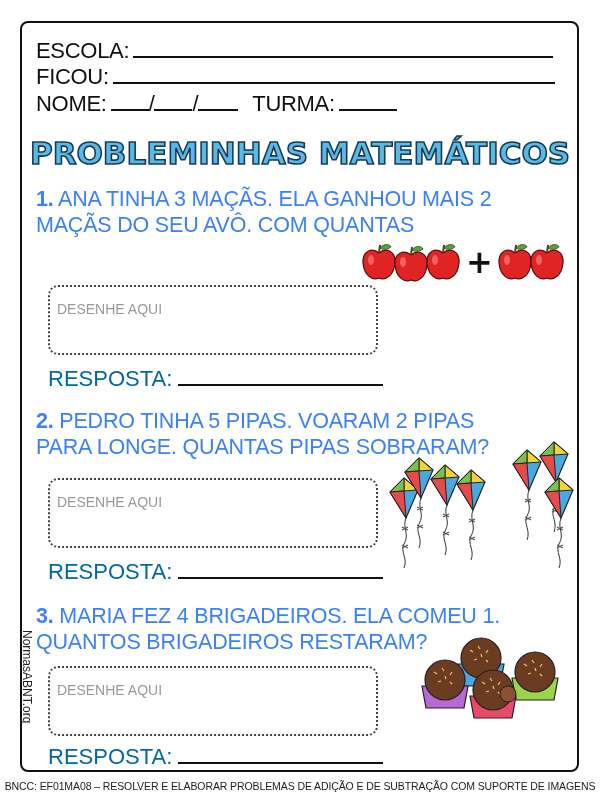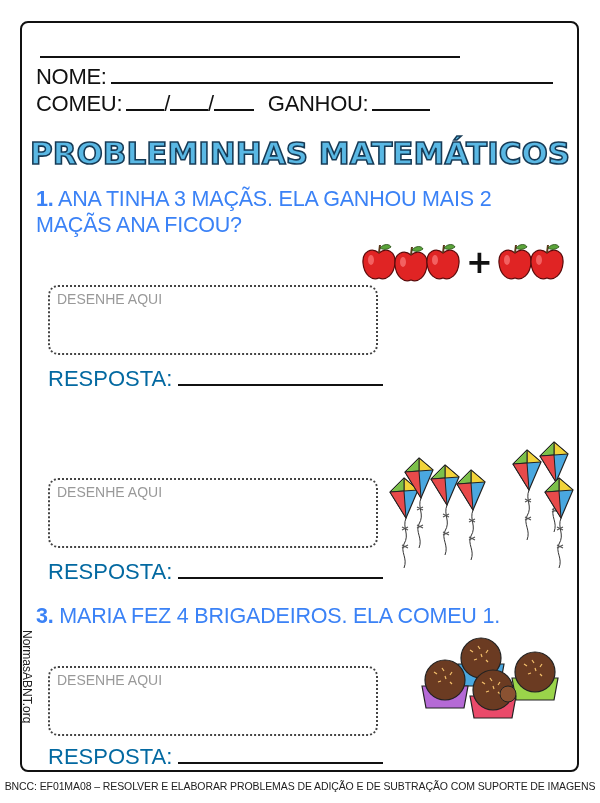--- a/index.html
+++ b/index.html
@@ -4,47 +4,47 @@
 <style>
   html, body { margin:0; padding:0; background:#ffffff; }
   body { width:600px; height:803px; position:relative; overflow:hidden; font-family:"Liberation Sans", sans-serif; color:#111; }
   .frame { position:absolute; left:20px; top:21px; width:559px; height:751px; border:2px solid #111; border-radius:8px; box-sizing:border-box; }
   .hdr-line { position:absolute; left:36px; font-size:22px; line-height:26px; color:#111; white-space:nowrap; letter-spacing:-0.3px; }
   .uline { display:inline-block; border-bottom:2px solid #111; height:20px; vertical-align:baseline; margin-left:4px; }
   .title { position:absolute; left:0; width:600px; top:135px; text-align:center; font-family:"DejaVu Sans", sans-serif; font-weight:bold; font-size:31px; letter-spacing:0px; color:#5ab8e4; -webkit-text-stroke:1.6px #163a55; }
   .q { position:absolute; left:36px; font-size:21.5px; line-height:26px; color:#3b82f6; letter-spacing:-0.2px; }
   .q b { font-weight:bold; }
   .draw { position:absolute; left:48px; width:330px; height:70px; border:2px dotted #444; border-radius:10px; box-sizing:border-box; }
-  .draw span { position:absolute; left:7px; top:4px; font-size:14px; color:#999; }
+  .draw span { position:absolute; left:7px; top:14px; font-size:14px; color:#999; }
   .resp { position:absolute; left:48px; font-size:22px; color:#0369a1; white-space:nowrap; }
   .resp .uline { width:205px; margin-left:6px; }
   .side { position:absolute; left:-18px; top:668px; transform:rotate(90deg); transform-origin:center; font-size:12px; color:#222; width:90px; text-align:center; }
   .footer { position:absolute; left:0; width:600px; top:780px; text-align:center; font-size:10.5px; color:#222; letter-spacing:-0.1px; }
   svg { position:absolute; overflow:visible; }
 </style>
 </head>
 <body>
 
 <div class="frame"></div>
 
 <div class="hdr-line" style="top:36px;">
-  <span class="uline" style="width:420px;"></span>
+  <span>ESCOLA:</span><span class="uline" style="width:420px;"></span>
 </div>
 <div class="hdr-line" style="top:62px;">
-  <span>NOME:</span><span class="uline" style="width:442px;"></span>
+  <span>FICOU:</span><span class="uline" style="width:442px;"></span>
 </div>
 <div class="hdr-line" style="top:89px;">
-  <span>COMEU:</span><span class="uline" style="width:38px;"></span><span>/</span><span class="uline" style="width:38px;margin-left:0;"></span><span>/</span><span class="uline" style="width:40px;margin-left:0;margin-right:14px;"></span><span>GANHOU:</span><span class="uline" style="width:58px;"></span>
+  <span>NOME:</span><span class="uline" style="width:38px;"></span><span>/</span><span class="uline" style="width:38px;margin-left:0;"></span><span>/</span><span class="uline" style="width:40px;margin-left:0;margin-right:14px;"></span><span>TURMA:</span><span class="uline" style="width:58px;"></span>
 </div>
 
 <div class="title">PROBLEMINHAS MATEMÁTICOS</div>
 
 <div class="q" style="top:186px;">
   <div><b>1.</b><span> ANA TINHA 3 MAÇÃS. ELA GANHOU MAIS 2</span></div>
-  <div>MAÇÃS ANA FICOU?</div>
+  <div>MAÇÃS DO SEU AVÔ. COM QUANTAS</div>
 </div>
 <svg style="left:360px;top:240px;" width="210" height="40" viewBox="0 0 210 40">
   <defs>
     <g id="apple">
       <path d="M17 10 C10 4 0 8 1 20 C2 32 10 38 17 35 C24 38 32 32 33 20 C34 8 24 4 17 10 Z" fill="#e02424" stroke="#5a0b0b" stroke-width="1.2"></path>
       <path d="M17 10 L18 2" stroke="#5a3a1a" stroke-width="2"></path>
       <path d="M18 5 C22 0 28 1 29 4 C25 7 21 7 18 5 Z" fill="#5aa33a" stroke="#234a12" stroke-width="0.8"></path>
       <ellipse cx="9" cy="17" rx="3" ry="5" fill="#ff8a8a" opacity="0.6"></ellipse>
     </g>
   </defs>
@@ -56,20 +56,22 @@
   <use href="#apple" x="170" y="3"></use>
 </svg>
 <div class="draw" style="top:285px;">
     <span>DESENHE AQUI</span>
   </div>
 <div class="resp" style="top:364px;">
   <span>RESPOSTA:</span><span class="uline"></span>
 </div>
 
 <div class="q" style="top:408px;">
+  <div><b>2.</b><span> PEDRO TINHA 5 PIPAS. VOARAM 2 PIPAS</span></div>
+  <div>PARA LONGE. QUANTAS PIPAS SOBRARAM?</div>
 </div>
 <svg style="left:385px;top:450px;" width="185" height="110" viewBox="0 0 185 110">
   <defs>
     <g id="kite">
       <polygon points="14,0 28,12 16,40 0,14" fill="#4aa8e0" stroke="#222" stroke-width="1.2"></polygon>
       <polygon points="14,0 28,12 14,13" fill="#f2d33a" stroke="#222" stroke-width="1"></polygon>
       <polygon points="14,0 0,14 14,13" fill="#7cc04a" stroke="#222" stroke-width="1"></polygon>
       <polygon points="0,14 14,13 16,40" fill="#e84a4a" stroke="#222" stroke-width="1"></polygon>
       <path d="M16 40 C12 50 20 56 14 66 C10 74 18 80 14 90" stroke="#333" fill="none" stroke-width="1"></path>
       <path d="M12 52 l6 -3 M12 49 l6 3 M12 70 l6 -3 M12 67 l6 3" stroke="#555" stroke-width="1.2"></path>
@@ -85,20 +87,21 @@
 </svg>
 <div class="draw" style="top:478px;">
     <span>DESENHE AQUI</span>
   </div>
 <div class="resp" style="top:557px;">
   <span>RESPOSTA:</span><span class="uline"></span>
 </div>
 
 <div class="q" style="top:603px;">
   <div><b>3.</b><span> MARIA FEZ 4 BRIGADEIROS. ELA COMEU 1.</span></div>
+  <div>QUANTOS BRIGADEIROS RESTARAM?</div>
 </div>
 <svg style="left:418px;top:636px;" width="145" height="85" viewBox="0 0 145 85">
   <defs>
     <g id="brig">
       <path d="M2 28 L6 50 L44 50 L48 28 Z" stroke="#222" stroke-width="1.2"></path>
       <circle cx="25" cy="22" r="20" fill="#6b3b22" stroke="#222" stroke-width="1.2"></circle>
       <path d="M14 14 l3 2 M22 10 l2 3 M32 14 l-2 3 M18 24 l3 -1 M30 24 l2 2 M25 18 l1 3" stroke="#f5c16c" stroke-width="1.2"></path>
     </g>
   </defs>
   <g>

